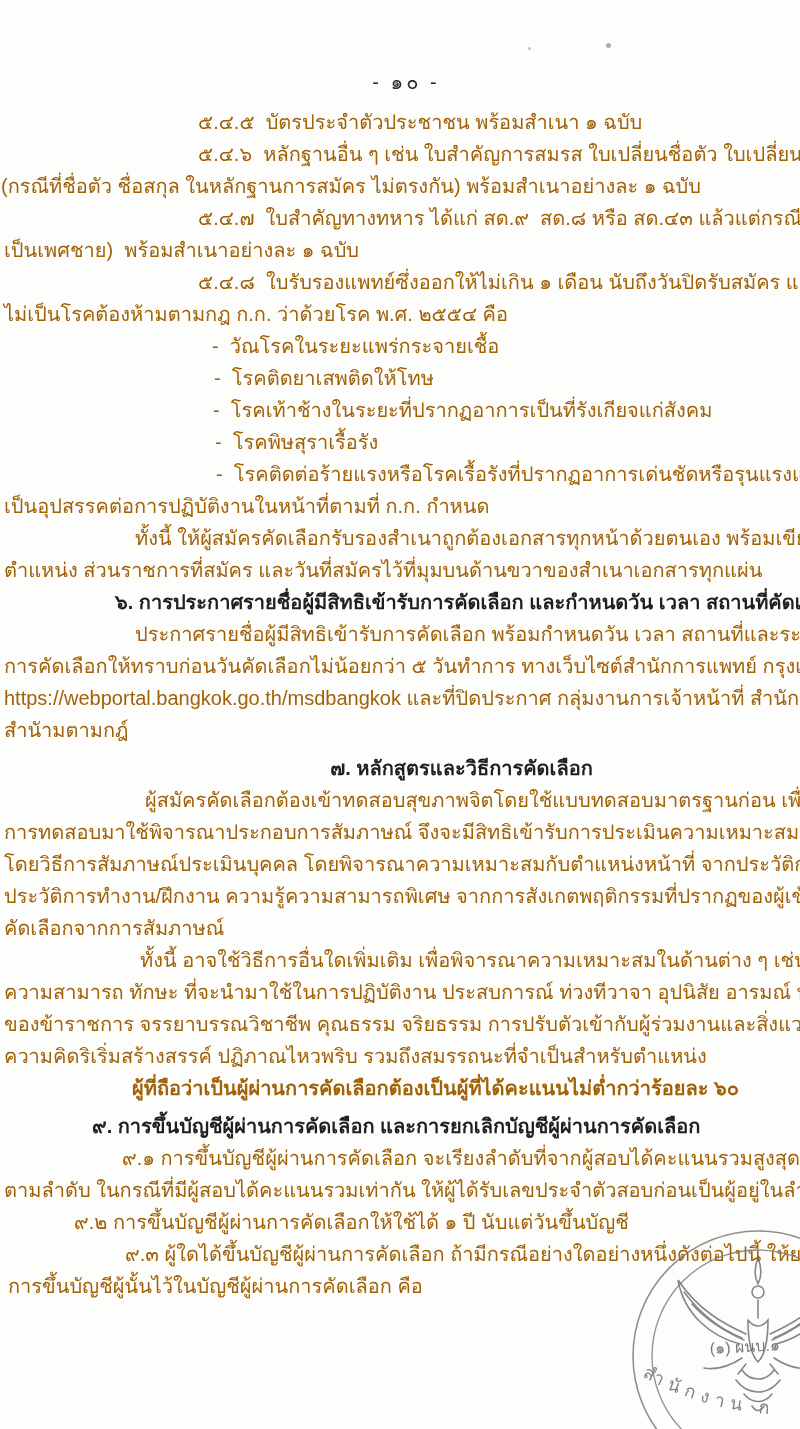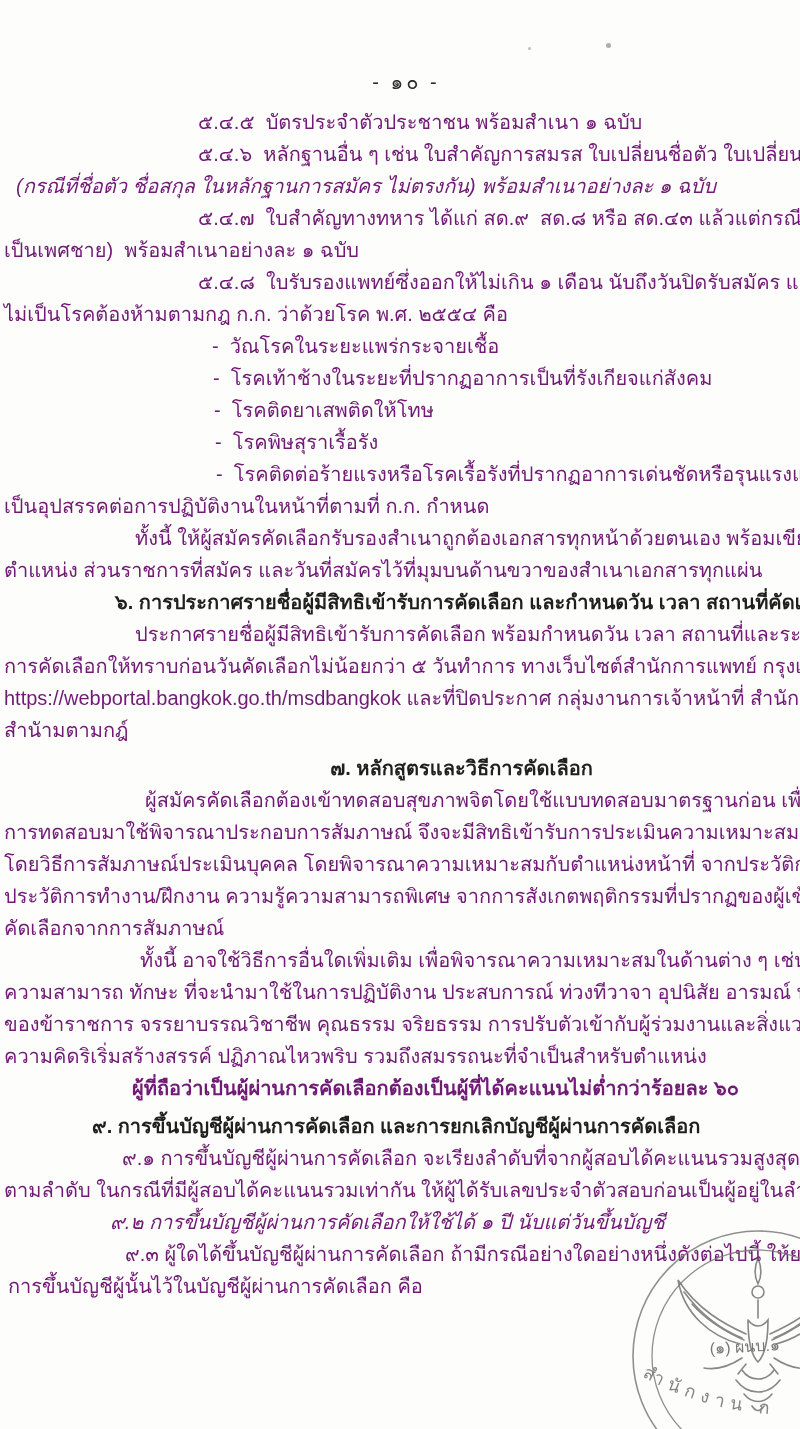--- a/index.html
+++ b/index.html
@@ -10,46 +10,46 @@
   }
   .page{position:relative;width:800px;height:1403px;background:#fdfdfc;}
   .pageno{
     position:absolute;top:66px;left:0;width:100%;
     text-align:center;font-size:20px;letter-spacing:3px;
     color:#2b2b2b;padding-left:12px;box-sizing:border-box;
   }
   #doc-lines{position:absolute;top:106px;left:0;width:100%;}
   .line{
     white-space:pre;font-size:20px;line-height:32px;height:32px;
-    color:#701a75;overflow:visible;
+    color:#a16207;overflow:visible;
   }
   .line.bold{font-weight:700;color:#1f1f1f;}
   .speck{position:absolute;border-radius:50%;background:#8a8a8a;}
   .speck.s1{left:528px;top:47px;width:3px;height:3px;opacity:.55;}
   .speck.s2{left:606px;top:43px;width:5px;height:5px;opacity:.7;}
   .stamp{position:absolute;left:618px;top:1222px;width:270px;height:240px;opacity:.82;}
 </style>
 </head>
 <body>
 
 <div class="page">
 
   <div class="pageno">- ๑๐ -</div>
 
   <div id="doc-lines">
       <div class="line" style="margin-left: 198px;">๕.๔.๕  บัตรประจำตัวประชาชน พร้อมสำเนา ๑ ฉบับ</div>
       <div class="line" style="margin-left: 198px;">๕.๔.๖  หลักฐานอื่น ๆ เช่น ใบสำคัญการสมรส ใบเปลี่ยนชื่อตัว ใบเปลี่ยนชื่อสกุล เป็นต้น</div>
-      <div class="line" style="margin-left: 16px; font-style: italic;">(กรณีที่ชื่อตัว ชื่อสกุล ในหลักฐานการสมัคร ไม่ตรงกัน) พร้อมสำเนาอย่างละ ๑ ฉบับ</div>
+      <div class="line" style="margin-left: 1px;">(กรณีที่ชื่อตัว ชื่อสกุล ในหลักฐานการสมัคร ไม่ตรงกัน) พร้อมสำเนาอย่างละ ๑ ฉบับ</div>
       <div class="line" style="margin-left: 198px;">๕.๔.๗  ใบสำคัญทางทหาร ได้แก่ สด.๙  สด.๘ หรือ สด.๔๓ แล้วแต่กรณี (กรณีผู้สมัคร</div>
       <div class="line" style="margin-left: 4px;">เป็นเพศชาย)  พร้อมสำเนาอย่างละ ๑ ฉบับ</div>
       <div class="line" style="margin-left: 198px;">๕.๔.๘  ใบรับรองแพทย์ซึ่งออกให้ไม่เกิน ๑ เดือน นับถึงวันปิดรับสมัคร และแสดงว่า</div>
       <div class="line" style="margin-left: 4px;">ไม่เป็นโรคต้องห้ามตามกฎ ก.ก. ว่าด้วยโรค พ.ศ. ๒๕๕๔ คือ</div>
       <div class="line" style="margin-left: 212px;">-  วัณโรคในระยะแพร่กระจายเชื้อ</div>
+      <div class="line" style="margin-left: 214px;">-  โรคติดยาเสพติดให้โทษ</div>
       <div class="line" style="margin-left: 213px;">-  โรคเท้าช้างในระยะที่ปรากฏอาการเป็นที่รังเกียจแก่สังคม</div>
-      <div class="line" style="margin-left: 214px;">-  โรคติดยาเสพติดให้โทษ</div>
       <div class="line" style="margin-left: 215px;">-  โรคพิษสุราเรื้อรัง</div>
       <div class="line" style="margin-left: 216px;">-  โรคติดต่อร้ายแรงหรือโรคเรื้อรังที่ปรากฏอาการเด่นชัดหรือรุนแรงและ</div>
       <div class="line" style="margin-left: 4px;">เป็นอุปสรรคต่อการปฏิบัติงานในหน้าที่ตามที่ ก.ก. กำหนด</div>
       <div class="line" style="margin-left: 135px;">ทั้งนี้ ให้ผู้สมัครคัดเลือกรับรองสำเนาถูกต้องเอกสารทุกหน้าด้วยตนเอง พร้อมเขียนชื่อ</div>
       <div class="line" style="margin-left: 4px;">ตำแหน่ง ส่วนราชการที่สมัคร และวันที่สมัครไว้ที่มุมบนด้านขวาของสำเนาเอกสารทุกแผ่น</div>
       <div class="line bold" style="margin-left: 115px;">๖. การประกาศรายชื่อผู้มีสิทธิเข้ารับการคัดเลือก และกำหนดวัน เวลา สถานที่คัดเลือก</div>
       <div class="line" style="margin-left: 135px;">ประกาศรายชื่อผู้มีสิทธิเข้ารับการคัดเลือก พร้อมกำหนดวัน เวลา สถานที่และระเบียบเกี่ยวกับ</div>
       <div class="line" style="margin-left: 4px;">การคัดเลือกให้ทราบก่อนวันคัดเลือกไม่น้อยกว่า ๕ วันทำการ ทางเว็บไซต์สำนักการแพทย์ กรุงเทพมหานคร</div>
       <div class="line" style="margin-left: 4px;">https://webportal.bangkok.go.th/msdbangkok และที่ปิดประกาศ กลุ่มงานการเจ้าหน้าที่ สำนักงานเลขานุการ</div>
       <div class="line" style="margin-left: 4px;">สำนัามตามกฎ์</div>
@@ -60,21 +60,21 @@
       <div class="line" style="margin-left: 4px;">ประวัติการทำงาน/ฝึกงาน ความรู้ความสามารถพิเศษ จากการสังเกตพฤติกรรมที่ปรากฏของผู้เข้ารับการ</div>
       <div class="line" style="margin-left: 4px;">คัดเลือกจากการสัมภาษณ์</div>
       <div class="line" style="margin-left: 140px;">ทั้งนี้ อาจใช้วิธีการอื่นใดเพิ่มเติม เพื่อพิจารณาความเหมาะสมในด้านต่าง ๆ เช่น ความรู้</div>
       <div class="line" style="margin-left: 4px;">ความสามารถ ทักษะ ที่จะนำมาใช้ในการปฏิบัติงาน ประสบการณ์ ท่วงทีวาจา อุปนิสัย อารมณ์ ทัศนคติ จรรยาบรรณ</div>
       <div class="line" style="margin-left: 4px;">ของข้าราชการ จรรยาบรรณวิชาชีพ คุณธรรม จริยธรรม การปรับตัวเข้ากับผู้ร่วมงานและสิ่งแวดล้อม วิสัยทัศน์</div>
       <div class="line" style="margin-left: 4px;">ความคิดริเริ่มสร้างสรรค์ ปฏิภาณไหวพริบ รวมถึงสมรรถนะที่จำเป็นสำหรับตำแหน่ง</div>
       <div class="line" style="margin-left: 132px; font-weight: bold;">ผู้ที่ถือว่าเป็นผู้ผ่านการคัดเลือกต้องเป็นผู้ที่ได้คะแนนไม่ต่ำกว่าร้อยละ ๖๐</div>
       <div class="line bold" style="margin-left: 92px; margin-top: 6px;">๙. การขึ้นบัญชีผู้ผ่านการคัดเลือก และการยกเลิกบัญชีผู้ผ่านการคัดเลือก</div>
       <div class="line" style="margin-left: 122px;">๙.๑ การขึ้นบัญชีผู้ผ่านการคัดเลือก จะเรียงลำดับที่จากผู้สอบได้คะแนนรวมสูงสุดลงมา</div>
       <div class="line" style="margin-left: 4px;">ตามลำดับ ในกรณีที่มีผู้สอบได้คะแนนรวมเท่ากัน ให้ผู้ได้รับเลขประจำตัวสอบก่อนเป็นผู้อยู่ในลำดับที่สูงกว่า</div>
-      <div class="line" style="margin-left: 110px; font-style: italic;">๙.๒ การขึ้นบัญชีผู้ผ่านการคัดเลือกให้ใช้ได้ ๑ ปี นับแต่วันขึ้นบัญชี</div>
+      <div class="line" style="margin-left: 74px;">๙.๒ การขึ้นบัญชีผู้ผ่านการคัดเลือกให้ใช้ได้ ๑ ปี นับแต่วันขึ้นบัญชี</div>
       <div class="line" style="margin-left: 125px;">๙.๓ ผู้ใดได้ขึ้นบัญชีผู้ผ่านการคัดเลือก ถ้ามีกรณีอย่างใดอย่างหนึ่งดังต่อไปนี้ ให้ยกเลิก</div>
       <div class="line" style="margin-left: 8px;">การขึ้นบัญชีผู้นั้นไว้ในบัญชีผู้ผ่านการคัดเลือก คือ</div>
     </div>
 
   <div class="speck s1"></div>
   <div class="speck s2"></div>
 
   <svg class="stamp" viewBox="0 0 270 240" xmlns="http://www.w3.org/2000/svg" aria-hidden="true">
     <g fill="none" stroke="#787878" stroke-width="1.6">
       <circle cx="140" cy="134" r="125"></circle>

